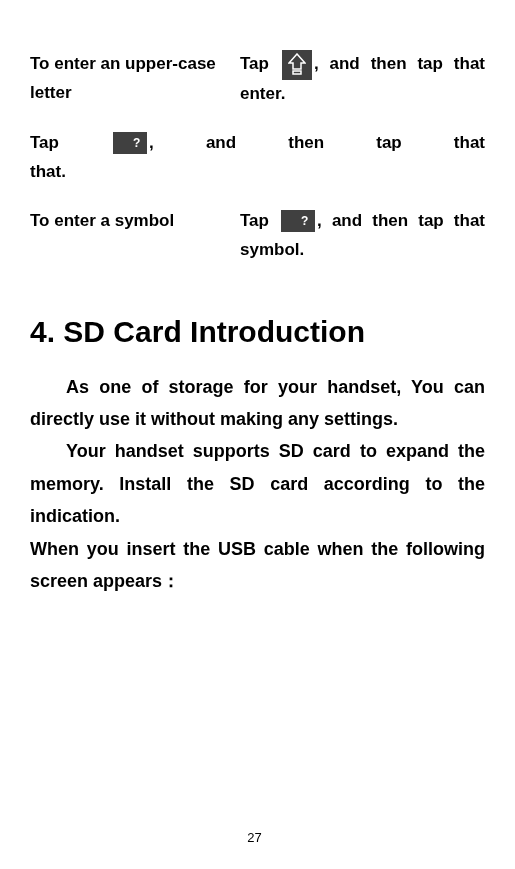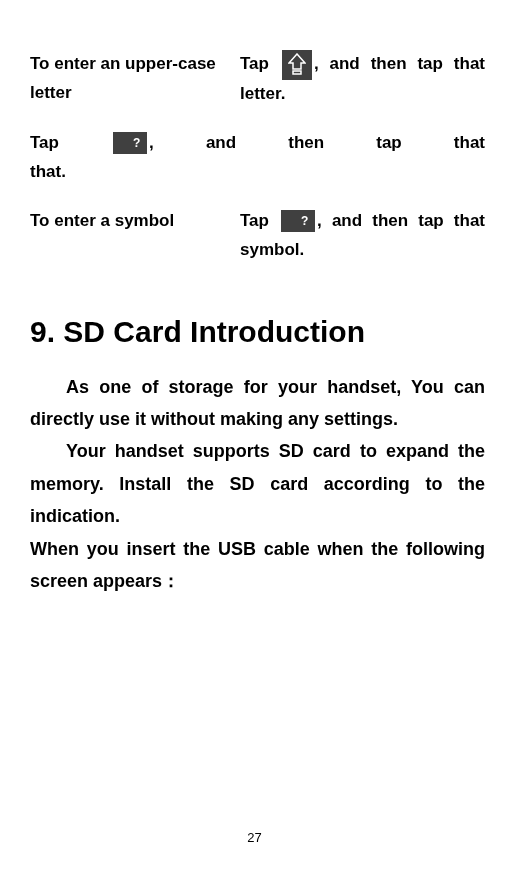--- a/index.html
+++ b/index.html
@@ -107,21 +107,21 @@
 
   <div class="row">
     <div class="col-left">To enter an upper-case letter</div>
     <div class="col-right">
       <span class="justify-line" style="display:inline-block; width:100%;">
         <span>Tap </span><span class="icon-wrap"><span class="shift-icon"><svg width="18" height="24" viewBox="0 0 18 24">
                 <path d="M9 1 L17 10 L13 10 L13 16 L5 16 L5 10 L1 10 Z" fill="none" stroke="#fff" stroke-width="1.5"></path>
                 <rect x="5" y="18" width="8" height="3" fill="none" stroke="#fff" stroke-width="1.5"></rect>
               </svg></span></span><span>, and then tap that</span>
       </span>
-      <span>letter.</span>
+      <span>enter.</span>
     </div>
   </div>
 
   <div class="row">
     <div class="col-right">
       <span class="justify-line" style="display:inline-block; width:100%;">
         <span>Tap </span><span class="icon-wrap"><span class="num-icon">?123</span></span><span>, and then tap that</span>
       </span>
       <span>that.</span>
     </div>
@@ -132,21 +132,21 @@
     <div class="col-right">
       <span class="justify-line" style="display:inline-block; width:100%;">
         <span>Tap </span><span class="icon-wrap"><span class="num-icon">?123</span></span><span>, and then tap that</span>
       </span>
       <span>symbol.</span>
     </div>
   </div>
 
 </div>
 
-<h1 class="section-title">9. SD Card Introduction</h1>
+<h1 class="section-title">4. SD Card Introduction</h1>
 
 <div class="body-text">
   <p>As one of storage for your handset,  You can directly use it without making any settings.</p>
   <p>Your handset supports SD card to expand the memory. Install the SD card according to the indication.</p>
   <p class="no-indent">When you insert the USB cable when the following screen appears：</p>
 </div>
 
 <div class="page-number">27</div>
 
 </body></html>

